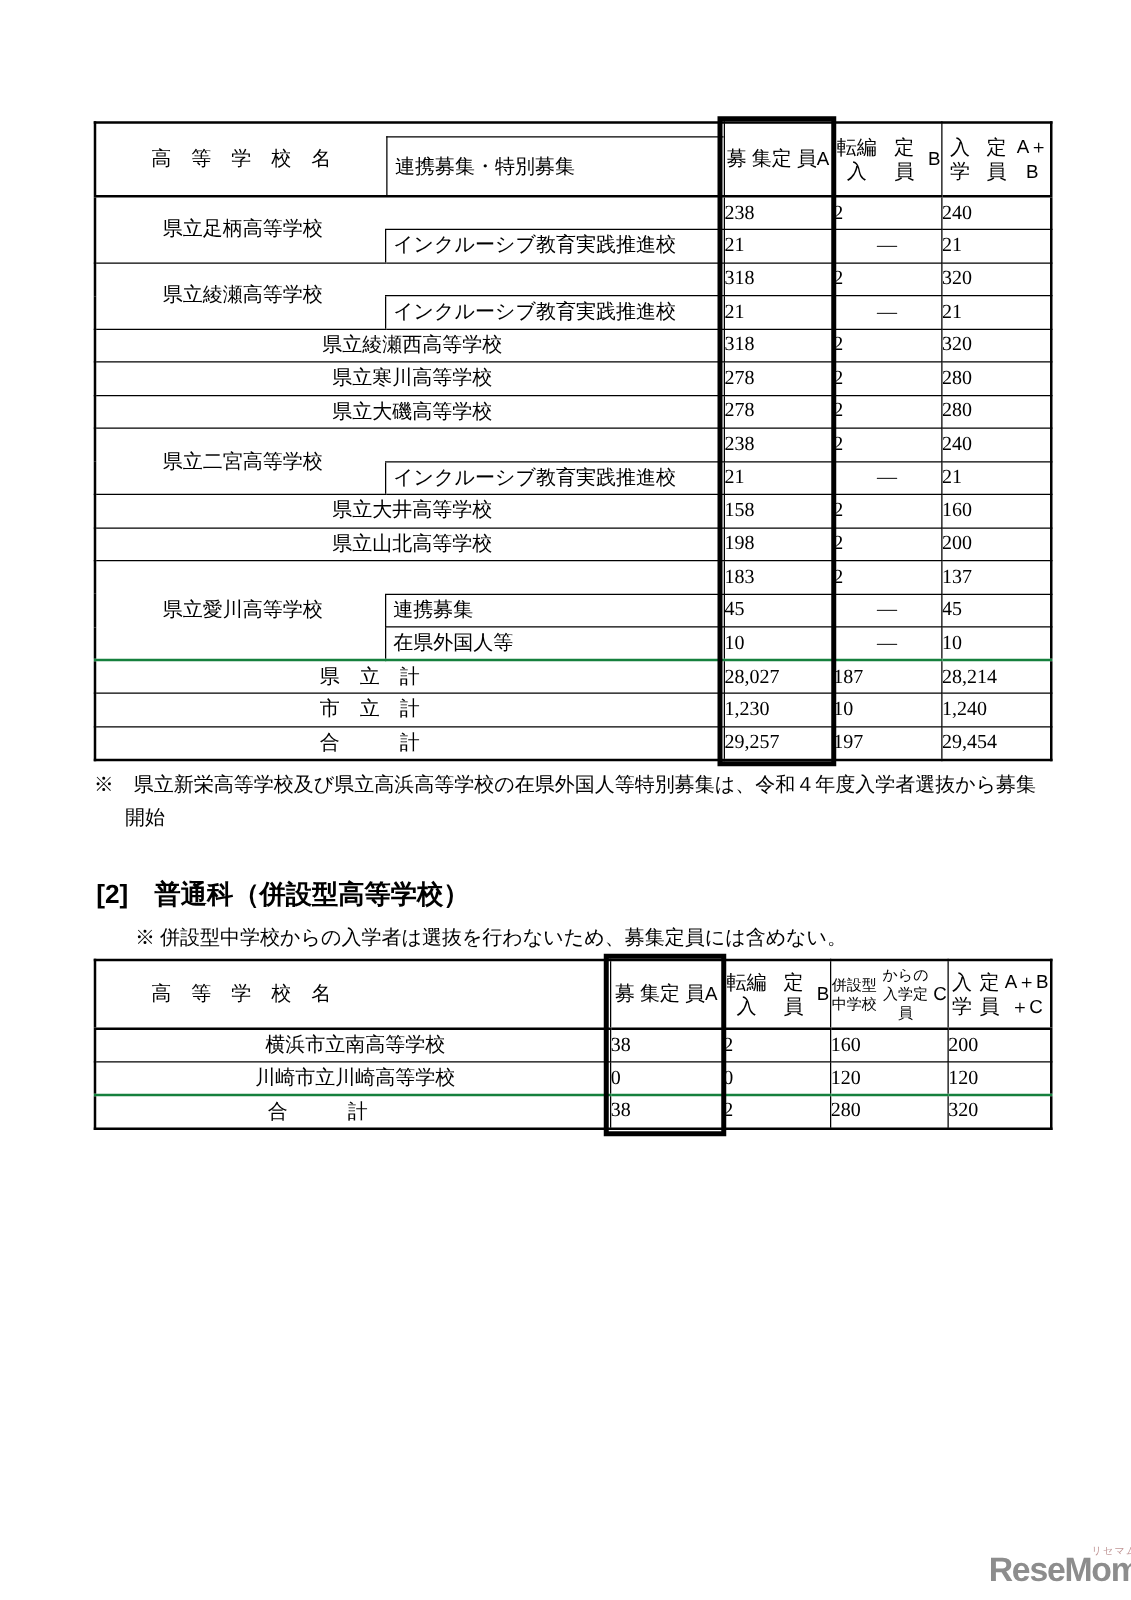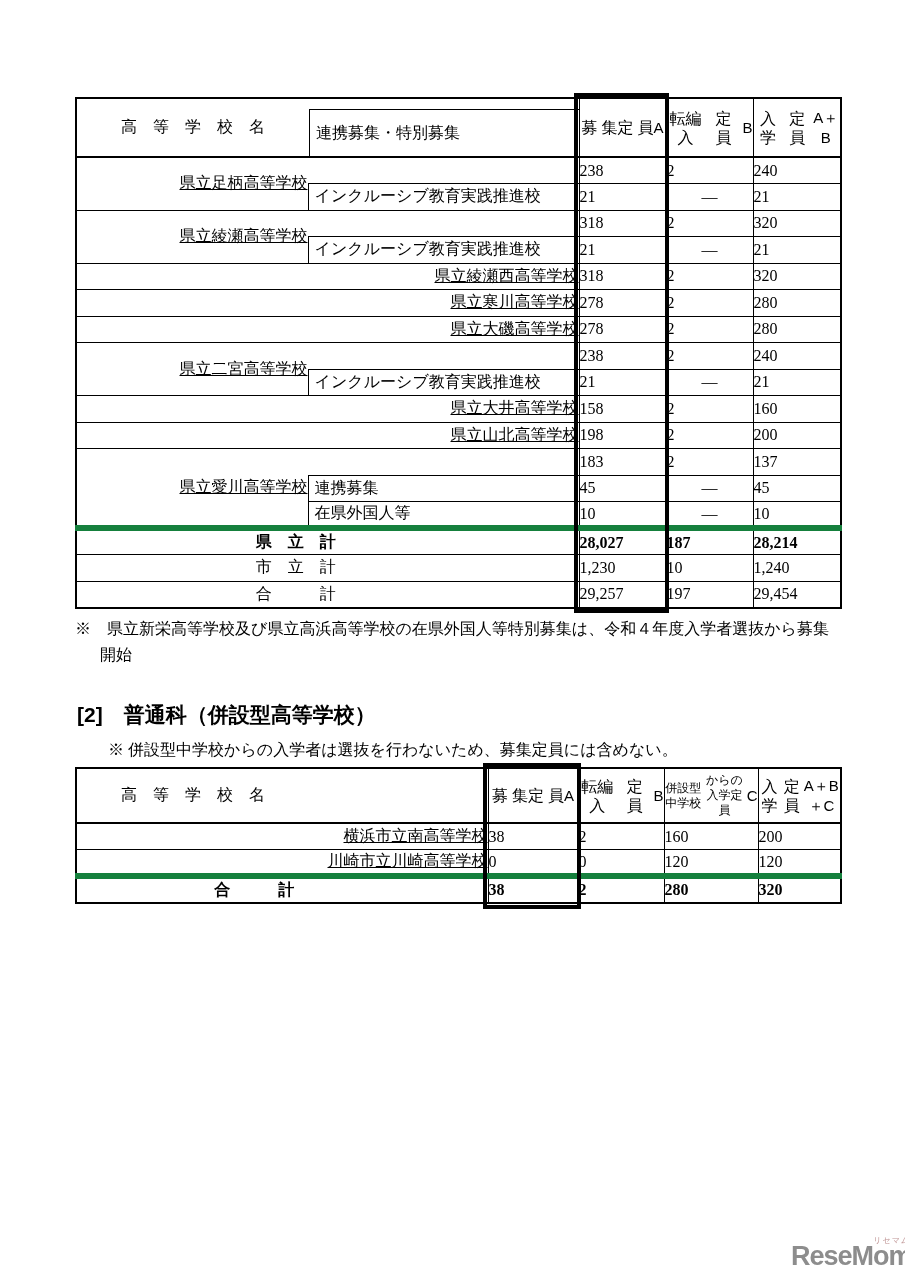--- a/index.html
+++ b/index.html
@@ -14,29 +14,29 @@
   #t2wrap { left:75px; top:767px; width:765px; }
 
   table { border-collapse:collapse; table-layout:fixed; width:765px; border:2px solid #000; }
   td, th { border:1px solid #000; font-weight:normal; font-size:16px; overflow:hidden; }
   thead th { border-bottom:2px solid #000; padding:0; vertical-align:middle; }
   .t1 tbody tr { height:26.5px; }
   .t1 thead tr { height:59px; }
   .t2 thead tr { height:55px; }
   .t2 tbody tr { height:26.5px;padding-left:12px; }
 
-  .name  { text-align:right; padding-left:4px; vertical-align:middle;text-decoration:underline; }
+  .name  { text-align:center; padding-left:4px; vertical-align:middle; }
   .nr    { border-right:none; }
   .sube  { border-left:none; }
   .sub   { text-align:left; padding-left:6px; }
   .num   { padding-right:10px; }
   .dash  { text-align:center; }
   .tot   { text-align:center; padding-right:64px; }
   .t2 .tot { padding-right:56px; }
-  tr.tsep td { border-top:6px solid #15803d;font-weight:bold; }
+  tr.tsep td { border-top:2px solid #15803d; }
 
   
   .th-school { position:relative; }
   .hs-label { position:absolute; left:0; top:0; width:232px; height:100%;
               display:flex; align-items:center; justify-content:center; }
   .hs-box { position:absolute; left:232px; top:10px; right:0; bottom:0;
             border-top:1px solid #000; border-left:1px solid #000;
             display:flex; align-items:center; padding-left:6px; }
   .hs2-label { width:232px; height:100%; display:flex; align-items:center; justify-content:center; }
 

